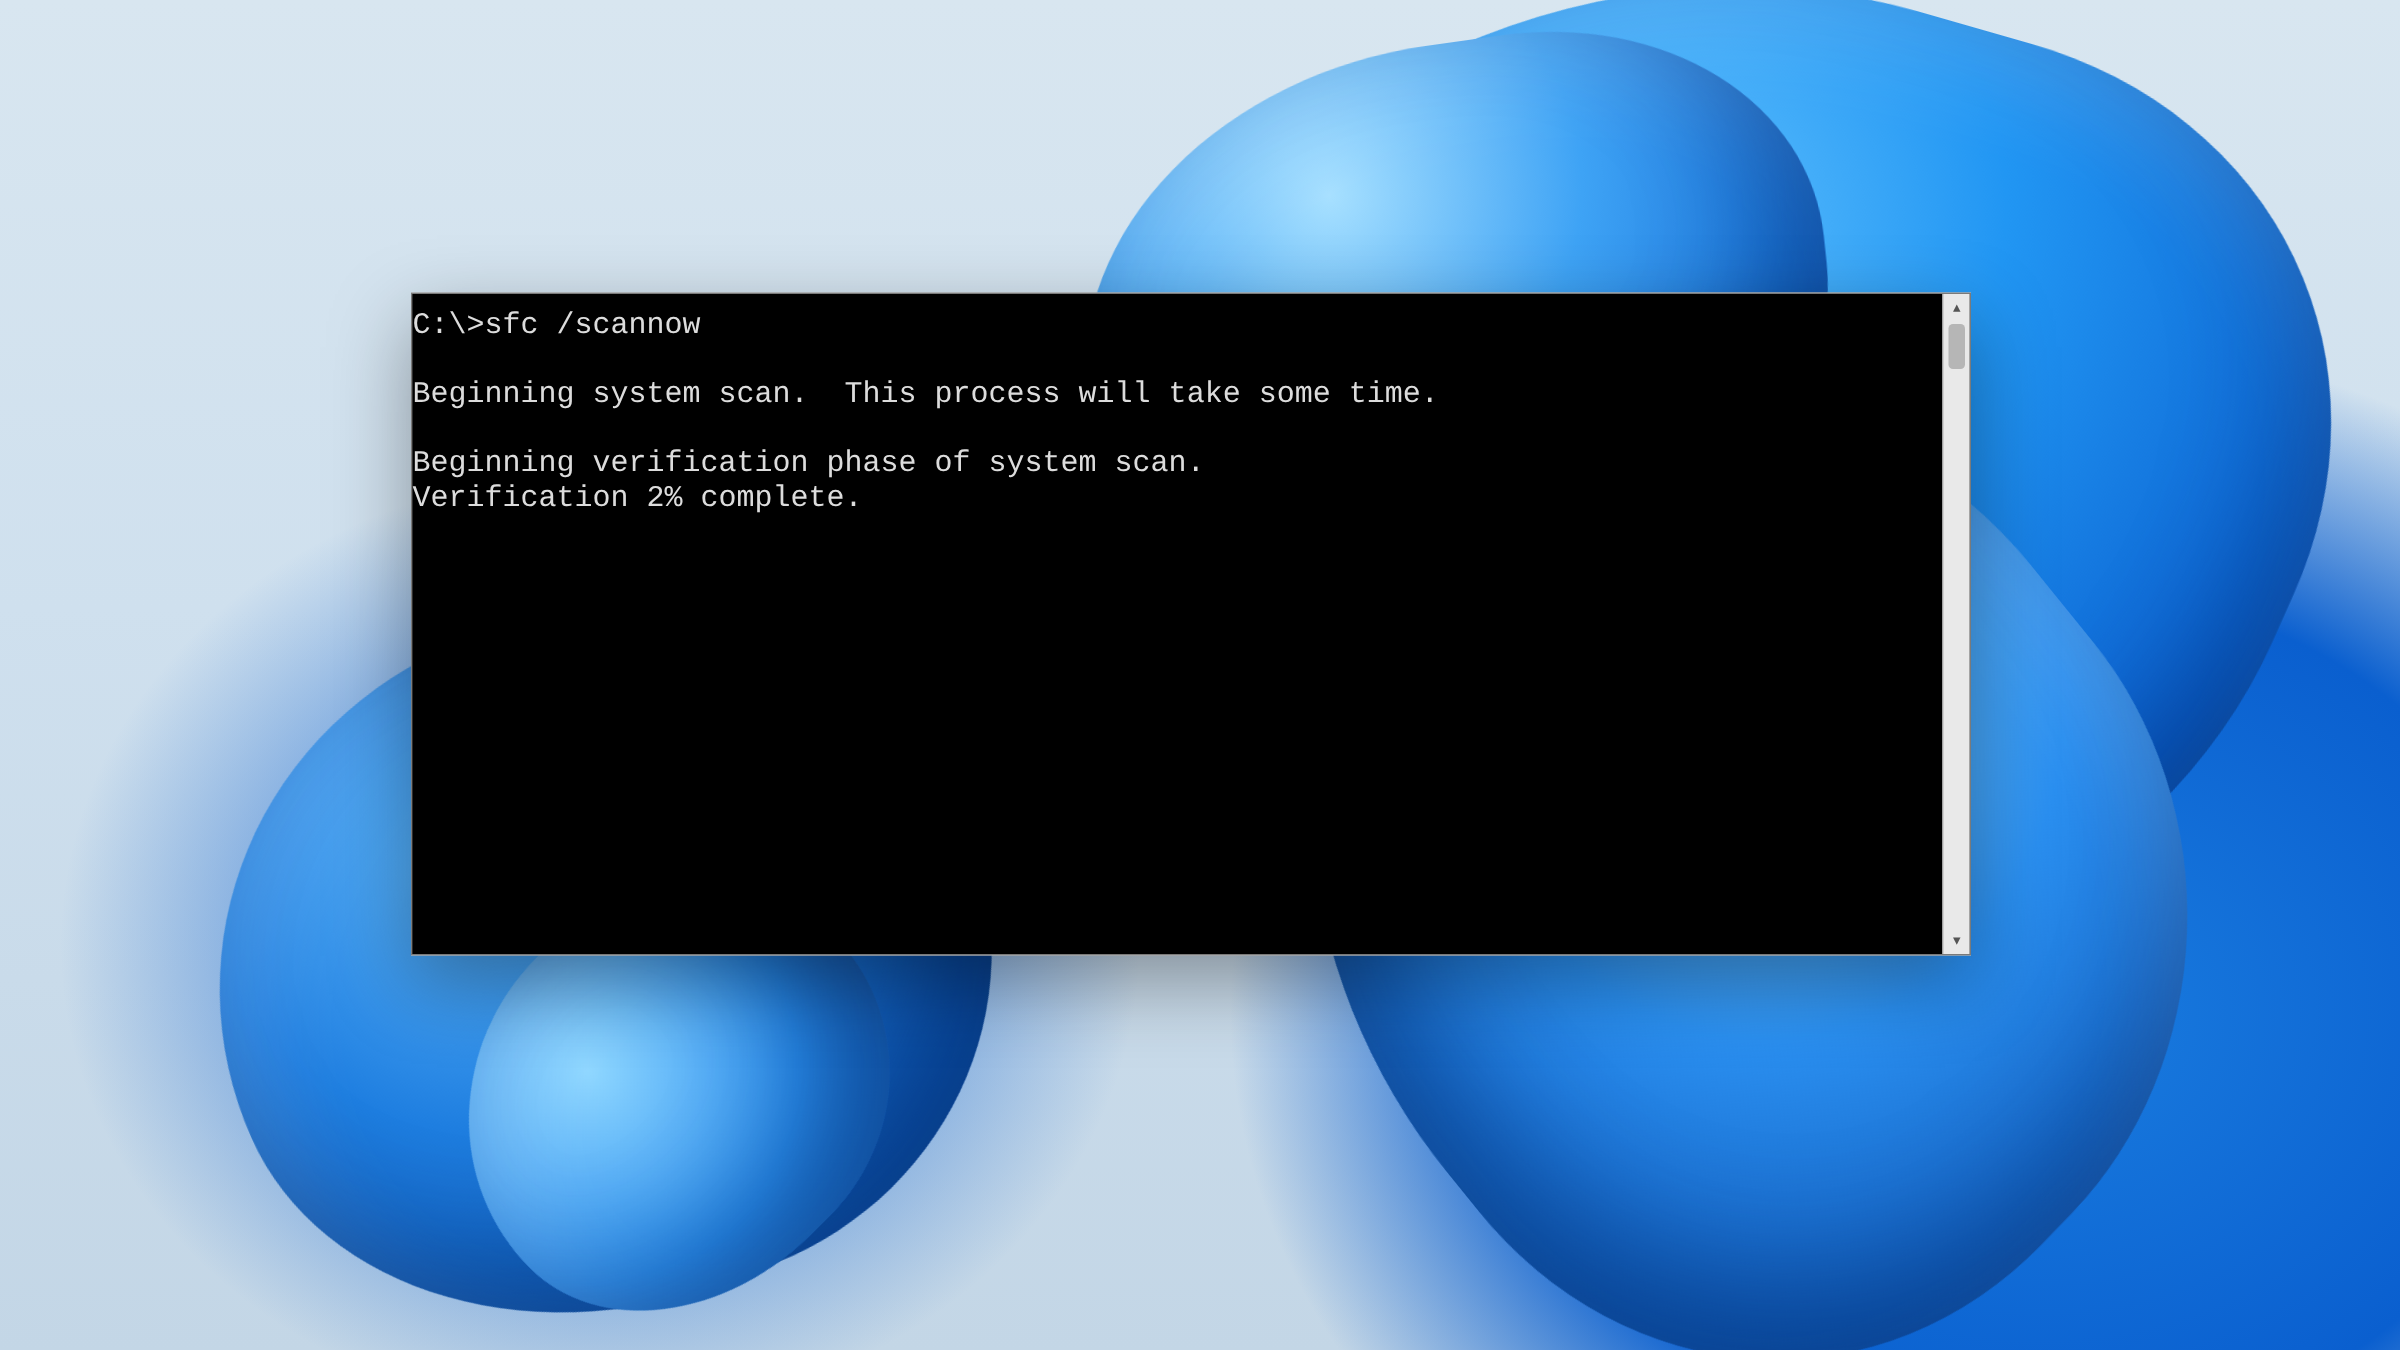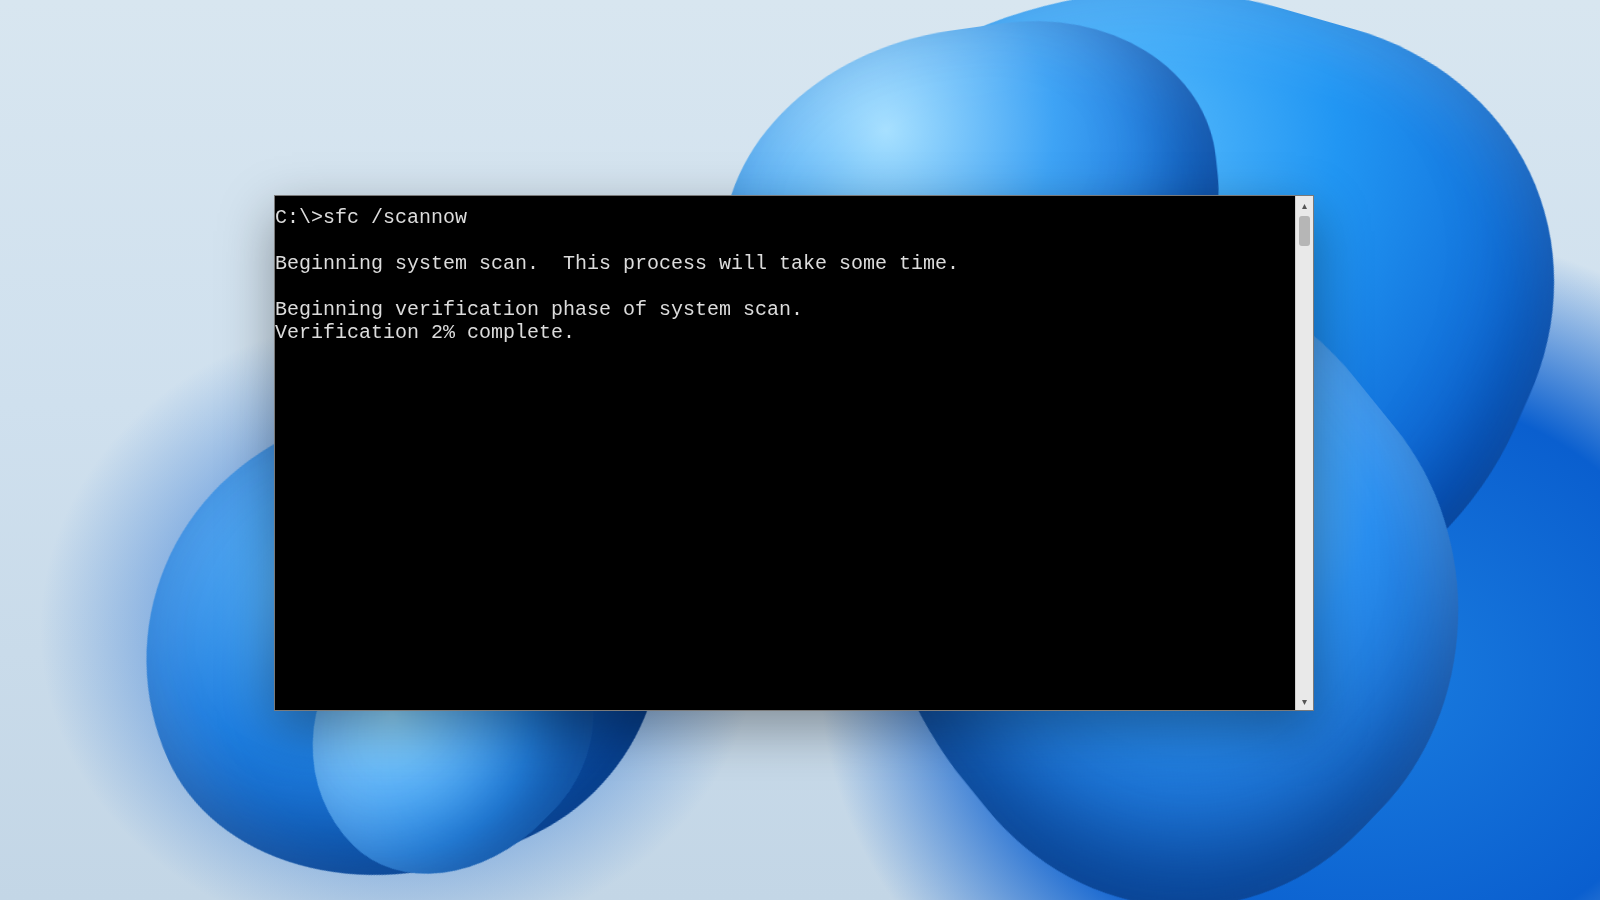--- a/index.html
+++ b/index.html
@@ -77,21 +77,21 @@
       width: 58px; height: 36px;
       display: flex; align-items: center; justify-content: center;
       color: #000;
     }
     .win-btn svg { width: 12px; height: 12px; display: block; }
     .win-btn .min-line { width: 12px; height: 1.5px; background: currentColor; }
     .win-btn .max-box  { width: 11px; height: 11px; border: 1.5px solid currentColor; border-radius: 2px; }
 
     .client {
       display: flex;
-      height: 514px;
+      height: 440px;
       background: #000;
     }
     .console {
       flex: 1;
       background: #000;
       color: #dcdcdc;
       font: 20px/23px Consolas, "Courier New", monospace;
       padding: 10px 0 0 0;
       white-space: pre;
       letter-spacing: 0px;

